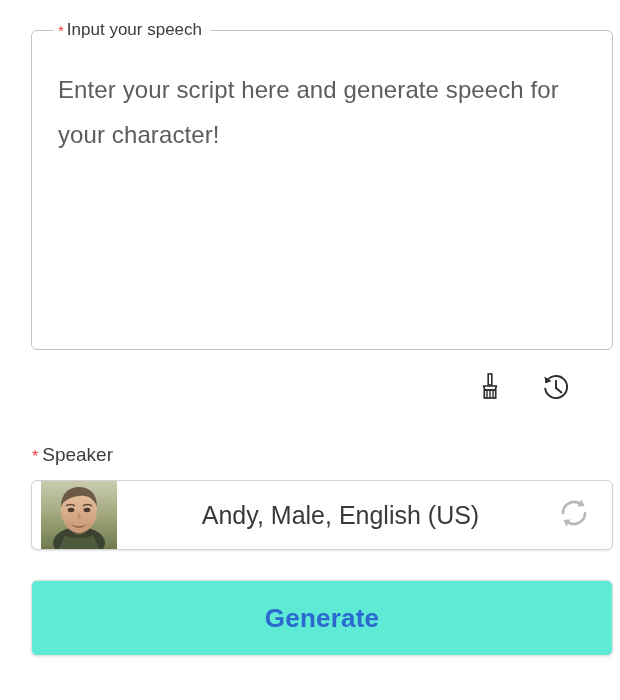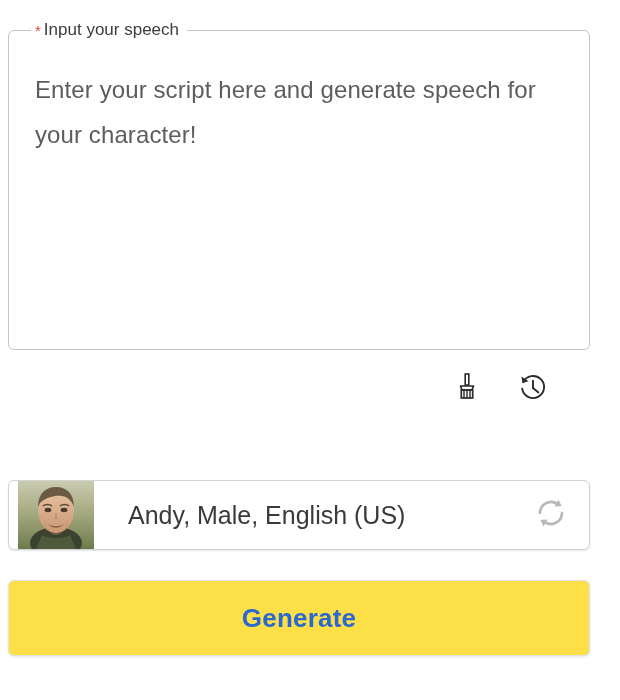--- a/index.html
+++ b/index.html
@@ -14,20 +14,21 @@
     color: #333333;
     overflow: hidden;
     position: relative;
   }
 
   .app {
     position: relative;
     width: 572px;
     height: 700px;
     box-sizing: border-box;
+    margin-left: 23px;
   }
 
   
   .speech-fieldset {
     position: absolute;
     left: 8px;
     top: 20px;
     width: 582px;
     height: 330px;
     box-sizing: border-box;
@@ -132,45 +133,46 @@
     overflow: hidden;
     background: #8d9a6e;
   }
   .avatar svg { display: block; width: 100%; height: 100%; }
 
   .speaker-name {
     flex: 1 1 auto;
     font-size: 25px;
     line-height: 28px;
     color: #3a3a3a;
-    padding-left: 34px;
+    padding-left: 12px;
     white-space: nowrap;
     overflow: hidden;
     text-overflow: ellipsis;
+    text-align: center;
   }
   .speaker-refresh {
     flex: 0 0 auto;
     width: 44px;
     height: 44px;
     margin-right: 16px;
     display: flex;
     align-items: center;
     justify-content: center;
     cursor: pointer;
   }
 
   
   .generate-btn {
     position: absolute;
     left: 8px;
     top: 580px;
     width: 582px;
     height: 76px;
     box-sizing: border-box;
-    background: #fde047;
+    background: #5eead4;
     border: 1px solid #e2e2e2;
     border-radius: 6px;
     box-shadow: 0 1px 3px rgba(0,0,0,0.10);
     display: flex;
     align-items: center;
     justify-content: center;
     cursor: pointer;
     font-family: "Liberation Sans", sans-serif;
   }
   .generate-label {
@@ -210,20 +212,21 @@
         <svg width="32" height="32" viewBox="0 0 32 32" aria-hidden="true">
           <path d="M6.2 11.2 A11 11 0 1 1 5.2 17.6" fill="none" stroke="#2b2b2b" stroke-width="1.9" stroke-linecap="round"></path>
           <path d="M4.4 5.6 L5.6 11.9 L11.6 10.2 Z" fill="#2b2b2b"></path>
           <line x1="16" y1="9.6" x2="16" y2="17" stroke="#2b2b2b" stroke-width="1.9" stroke-linecap="round"></line>
           <line x1="16" y1="17" x2="21.4" y2="21.4" stroke="#2b2b2b" stroke-width="1.9" stroke-linecap="round"></line>
         </svg>
       </span>
     </div>
   </div>
 
+  <div class="speaker-label"><span class="req-star">*</span><span>Speaker</span></div>
 
   <div class="speaker-box">
     <div class="avatar">
       <svg viewBox="0 0 76 68" preserveAspectRatio="xMidYMid slice" aria-hidden="true">
         <defs>
           <linearGradient id="bgGrad" x1="0" y1="0" x2="0" y2="1">
             <stop offset="0%" stop-color="#c9cbb0"></stop>
             <stop offset="45%" stop-color="#a7ab82"></stop>
             <stop offset="100%" stop-color="#6e7a4e"></stop>
           </linearGradient>

